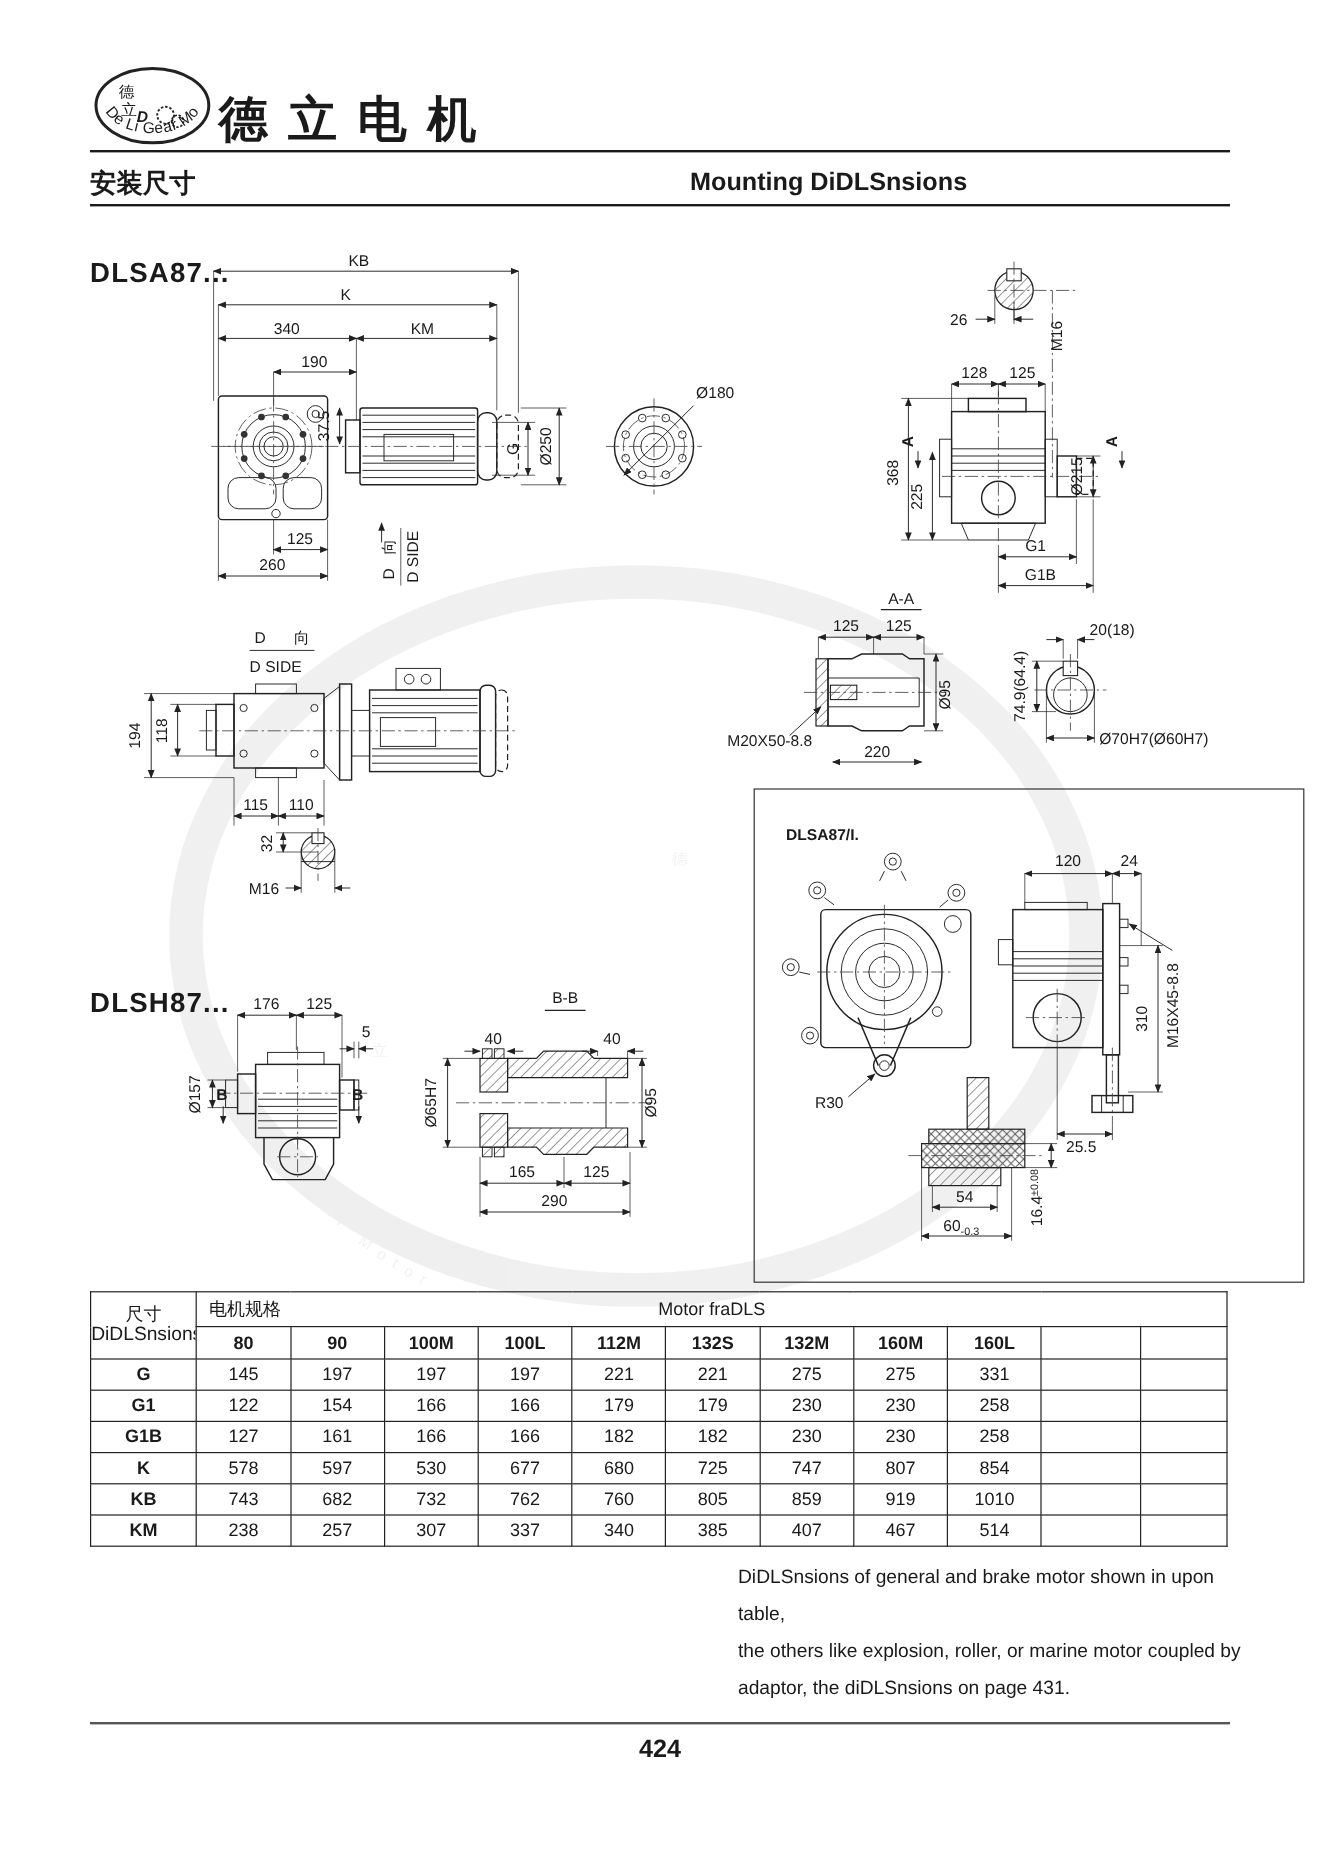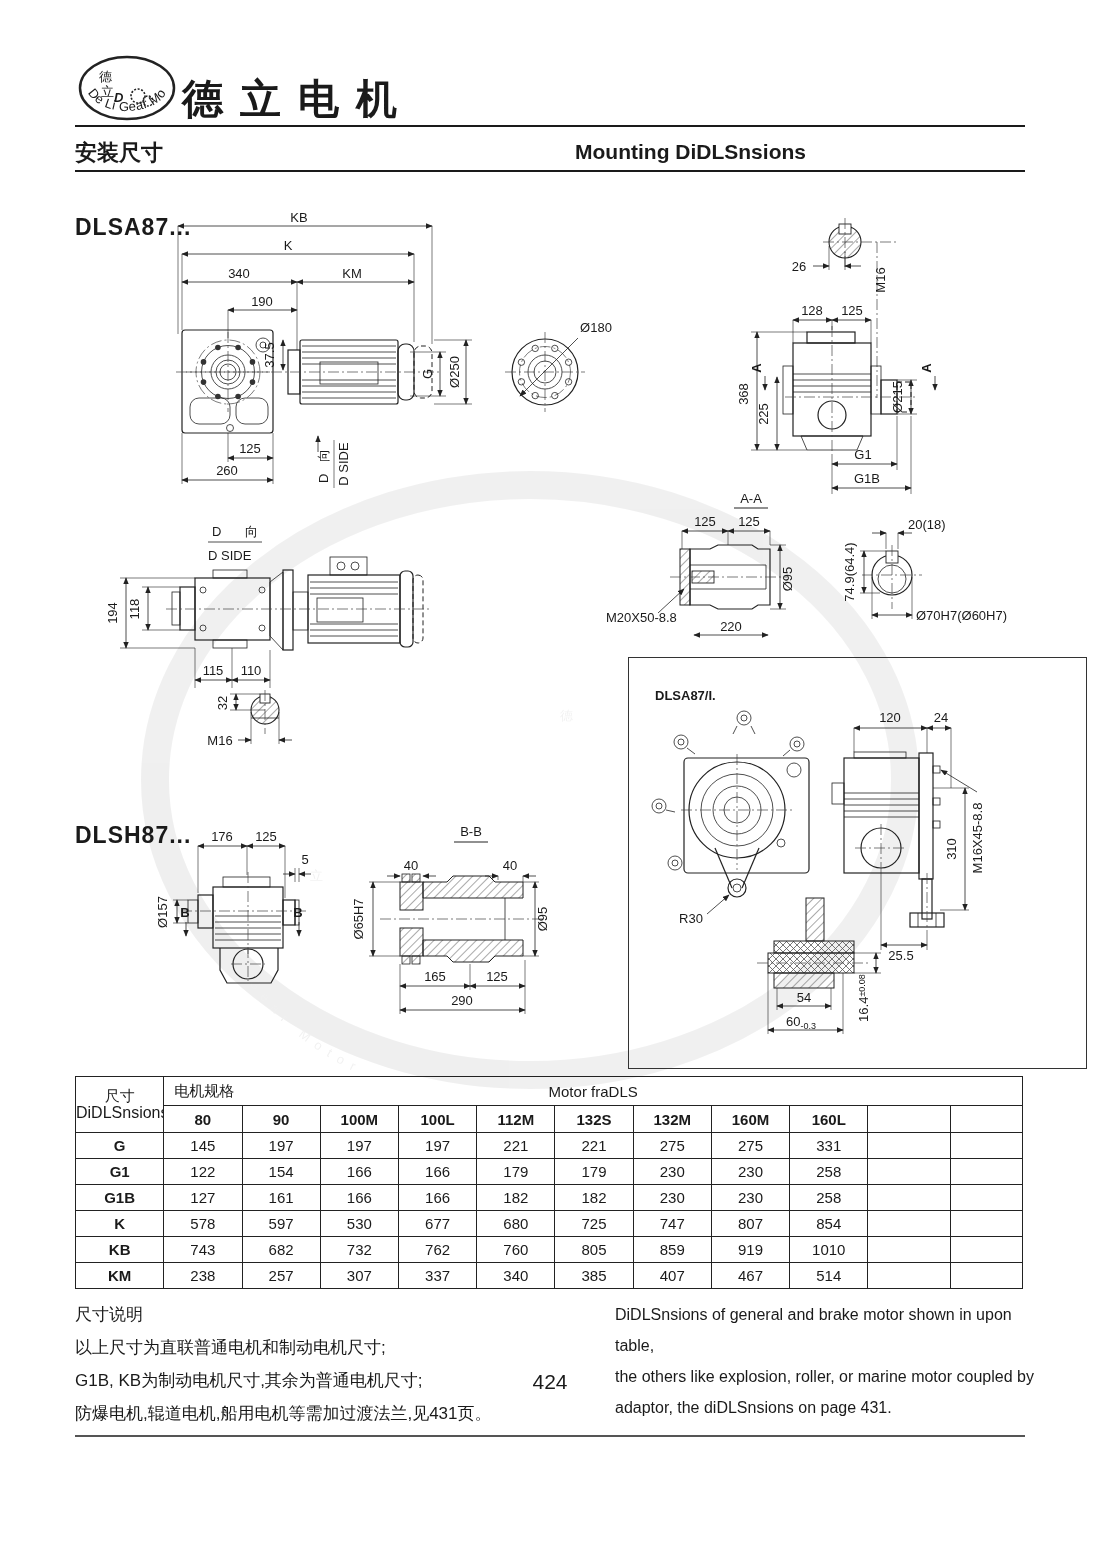--- a/index.html
+++ b/index.html
@@ -30,21 +30,21 @@
   thead tr:nth-child(2) th{height:26px;font-weight:bold;}
   th.hc div{line-height:1.15;font-size:15px;}
   th.hc div.sub{font-size:16px;}
   th.span{position:relative;}
   th.span .spec{position:absolute;left:10px;top:5px;font-size:15px;}
   tbody th{font-weight:bold;}
   
   .notes-cn{position:absolute;left:75px;top:1298px;width:530px;font-size:17px;line-height:33px;}
   .notes-en{position:absolute;left:615px;top:1299px;width:430px;font-size:16px;line-height:31px;}
   .notes-en .t{font-weight:bold;}
-  .pageno{position:absolute;left:0;top:1370px;width:1100px;text-align:center;font-size:21px;}
+  .pageno{position:absolute;left:0;top:1446px;width:1100px;text-align:center;font-size:21px;font-weight:bold;}
   .wm{position:absolute;left:120px;top:470px;opacity:.06;pointer-events:none;}
 </style>
 </head>
 <body>
 
 <div class="page">
 
   <svg class="wm" width="820" height="640" viewBox="0 0 820 640" aria-hidden="true">
     <ellipse cx="410" cy="310" rx="375" ry="295" fill="none" stroke="#000" stroke-width="28"></ellipse>
     <text x="440" y="250" font-size="185">德</text>
@@ -726,26 +726,20 @@
           <td>407</td>
           <td>467</td>
           <td>514</td>
           <td></td>
           <td></td>
         </tr>
       </tbody>
     </table>
   </div>
 
-  <div class="notes-cn">
-    <div>尺寸说明</div>
-    <div>以上尺寸为直联普通电机和制动电机尺寸;</div>
-    <div>G1B, KB为制动电机尺寸,其余为普通电机尺寸;</div>
-    <div>防爆电机,辊道电机,船用电机等需加过渡法兰,见431页。</div>
-  </div>
   <div class="notes-en">
     <div>DiDLSnsions of general and brake motor shown in upon table,</div>
     <div>the others like explosion, roller, or marine motor coupled by</div>
     <div>adaptor, the diDLSnsions on page 431.</div>
   </div>
 
   <div class="rule" style="top:1435px;height:2px;background:#555"></div>
   <div class="pageno">424</div>
 
 </div>

